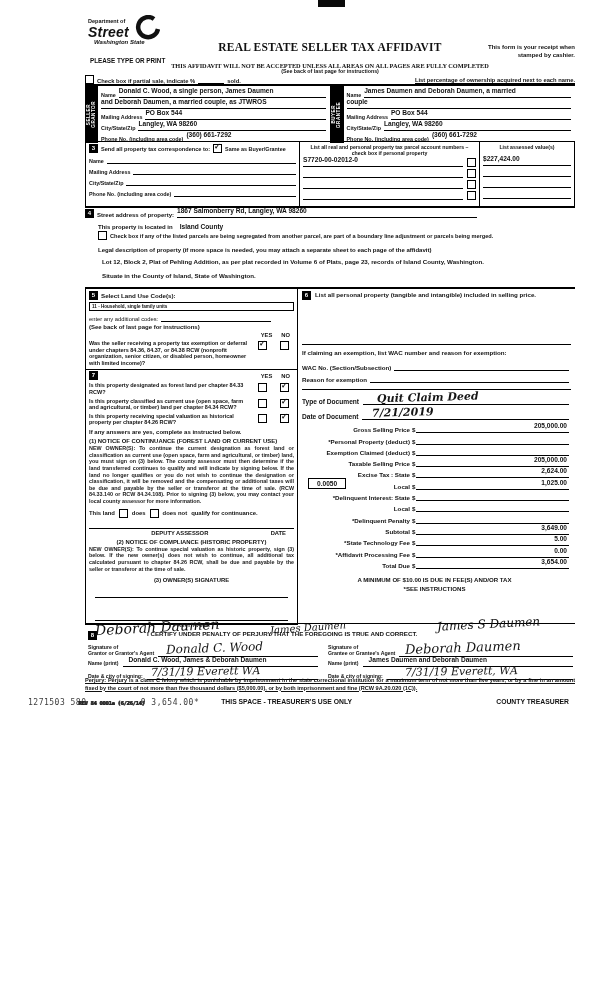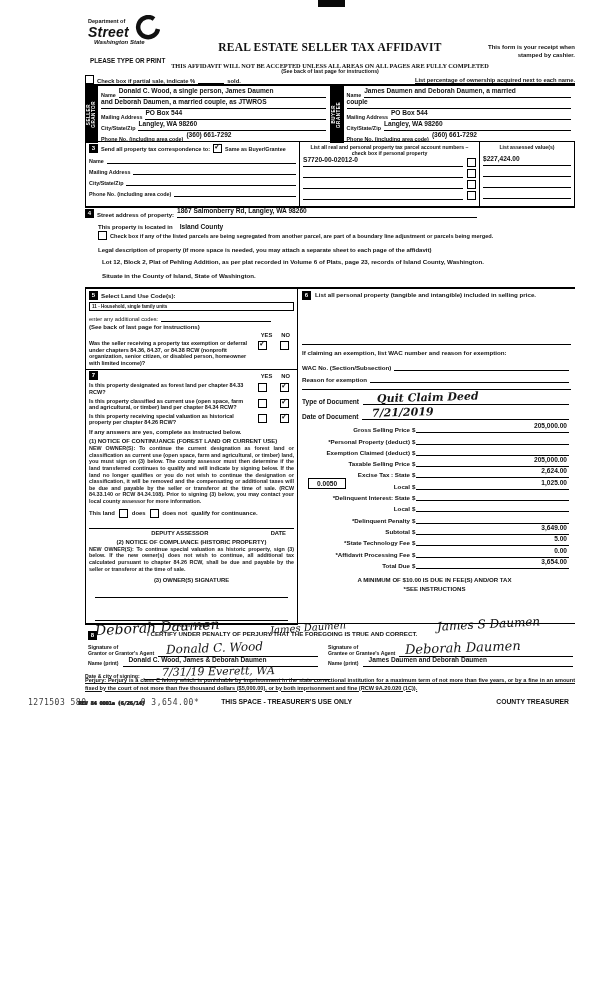--- a/index.html
+++ b/index.html
@@ -491,20 +491,24 @@
       <div class="sigl nrow">
         <span class="siglbl" style="margin-left:3px;">Name (print)</span>
         <span class="fline" style="margin:0 10px 0 4px;"><span class="typed" style="margin-left:6px;">Donald C. Wood, James &amp; Deborah Daumen</span></span>
       </div>
       <div class="sigr nrow">
         <span class="siglbl">Name (print)</span>
         <span class="fline" style="margin:0 2px 0 4px;"><span class="typed" style="margin-left:6px;">James Daumen and Deborah Daumen</span></span>
       </div>
     </div>
     <div class="sighalf">
+      <div class="sigl drow">
+        <span class="siglbl" style="margin-left:3px;">Date &amp; city of signing:</span>
+        <span class="fline" style="margin:0 10px 0 4px;"><span class="hand" style="font-size:11px;display:inline-block;transform:rotate(-1deg);margin-left:4px;">7/31/19   Everett WA</span></span>
+      </div>
       <div class="sigr drow">
         <span class="siglbl">Date &amp; city of signing:</span>
         <span class="fline" style="margin:0 2px 0 4px;"><span class="hand" style="font-size:11px;display:inline-block;transform:rotate(-1deg);margin-left:18px;">7/31/19   Everett, WA</span></span>
       </div>
     </div>
   </div>
 
   <div class="perjury"><span class="inner">Perjury: Perjury is a class C felony which is punishable by imprisonment in the state correctional institution for a maximum term of not more than five years, or by a fine in an amount fixed by the court of not more than five thousand dollars ($5,000.00), or by both imprisonment and fine (RCW 9A.20.020 (1C)).</span></div>
 
   <div class="stamprow">

